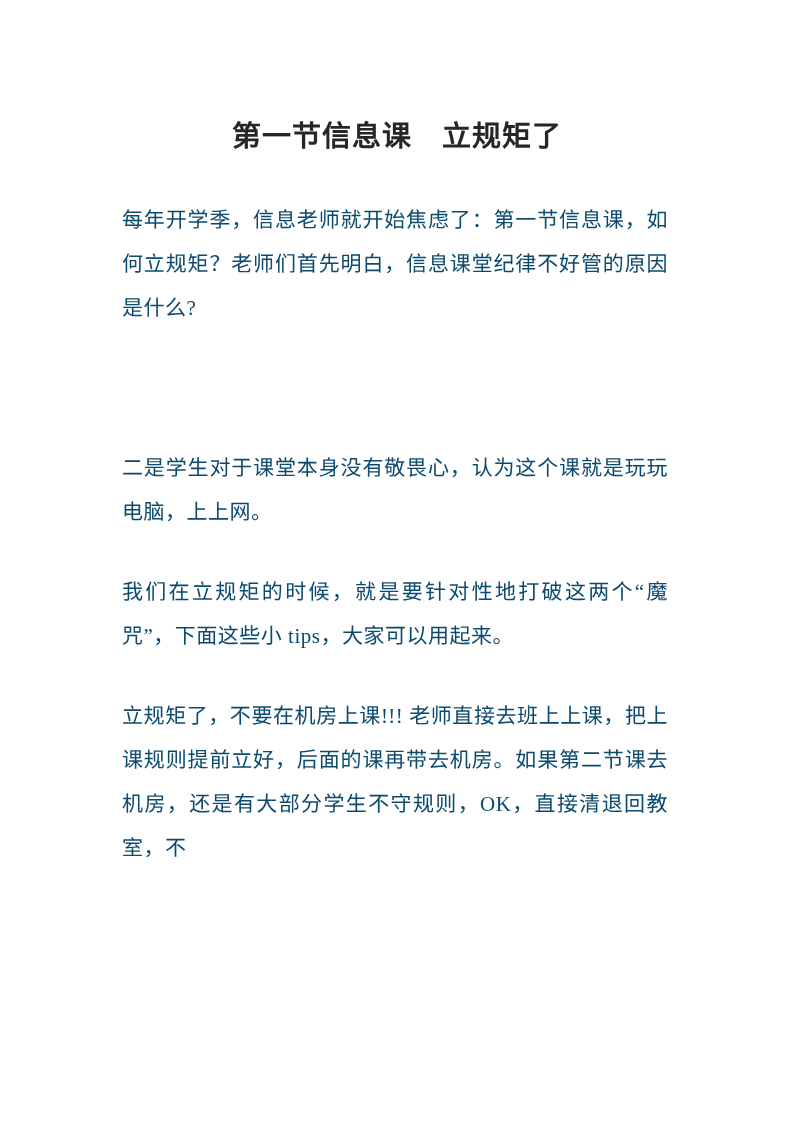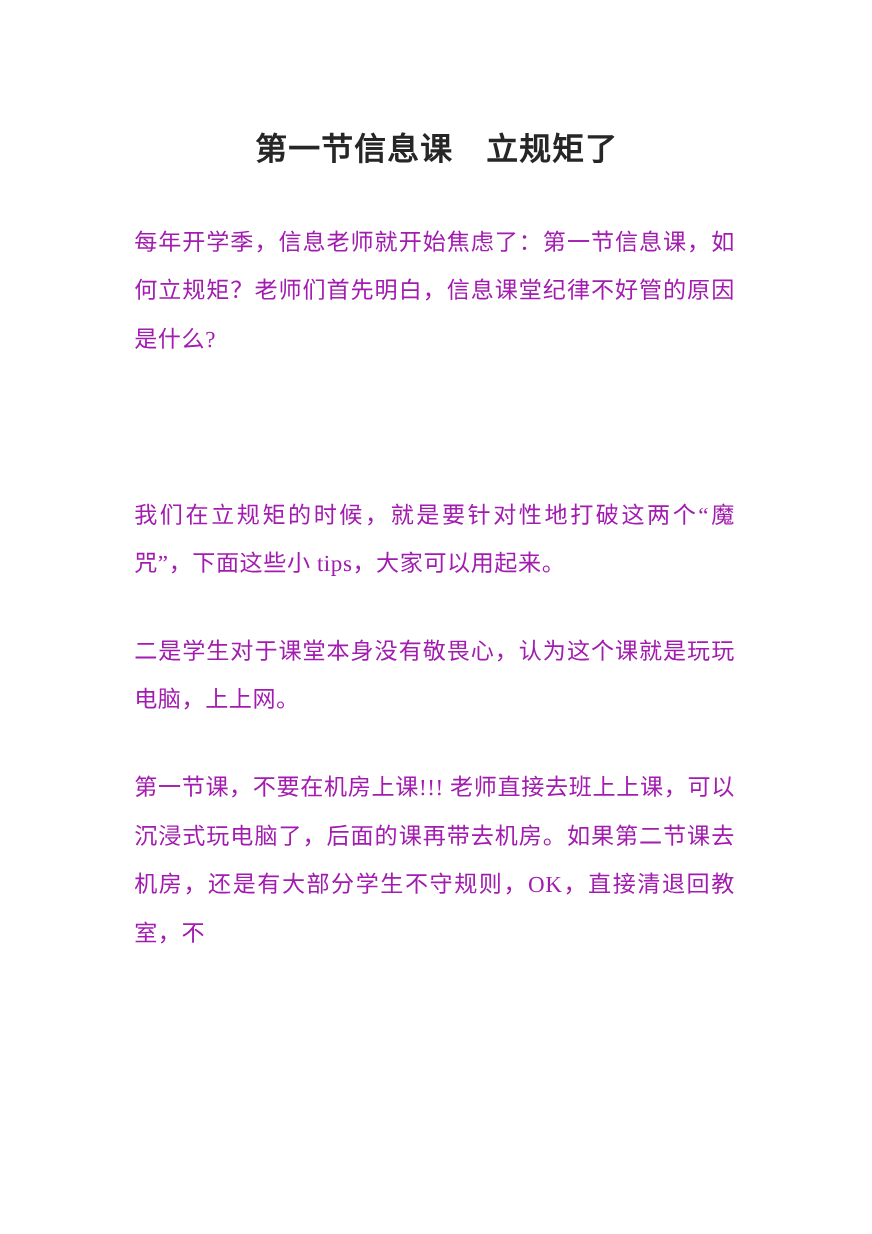--- a/index.html
+++ b/index.html
@@ -32,37 +32,37 @@
     font-family: "Liberation Serif", serif;
   }
   .para {
     margin: 0 4px 36px 0;
     font-size: 21px;
     line-height: 44px;
     min-height: 44px;
     text-align: justify;
     text-justify: inter-ideograph;
     letter-spacing: 0.5px;
-    color: #a21caf;
+    color: #0c4a6e;
     font-family: "Liberation Serif", serif;
   }
   .para.last {
     margin-bottom: 0;
   }
 </style>
 </head>
 <body>
 
 <div class="page">
   <h1 class="doc-title">第一节信息课　立规矩了</h1>
 
   <p class="para">每年开学季，信息老师就开始焦虑了：第一节信息课，如何立规矩？老师们首先明白，信息课堂纪律不好管的原因是什么?</p>
 
   <p class="para"></p>
 
 
 
+  <p class="para">二是学生对于课堂本身没有敬畏心，认为这个课就是玩玩电脑，上上网。</p>
+
   <p class="para">我们在立规矩的时候，就是要针对性地打破这两个“魔咒”，下面这些小 tips，大家可以用起来。</p>
 
-  <p class="para">二是学生对于课堂本身没有敬畏心，认为这个课就是玩玩电脑，上上网。</p>
-
-  <p class="para last">第一节课，不要在机房上课!!! 老师直接去班上上课，可以沉浸式玩电脑了，后面的课再带去机房。如果第二节课去机房，还是有大部分学生不守规则，OK，直接清退回教室，不</p>
+  <p class="para last">立规矩了，不要在机房上课!!! 老师直接去班上上课，把上课规则提前立好，后面的课再带去机房。如果第二节课去机房，还是有大部分学生不守规则，OK，直接清退回教室，不</p>
 </div>
 
 </body></html>

